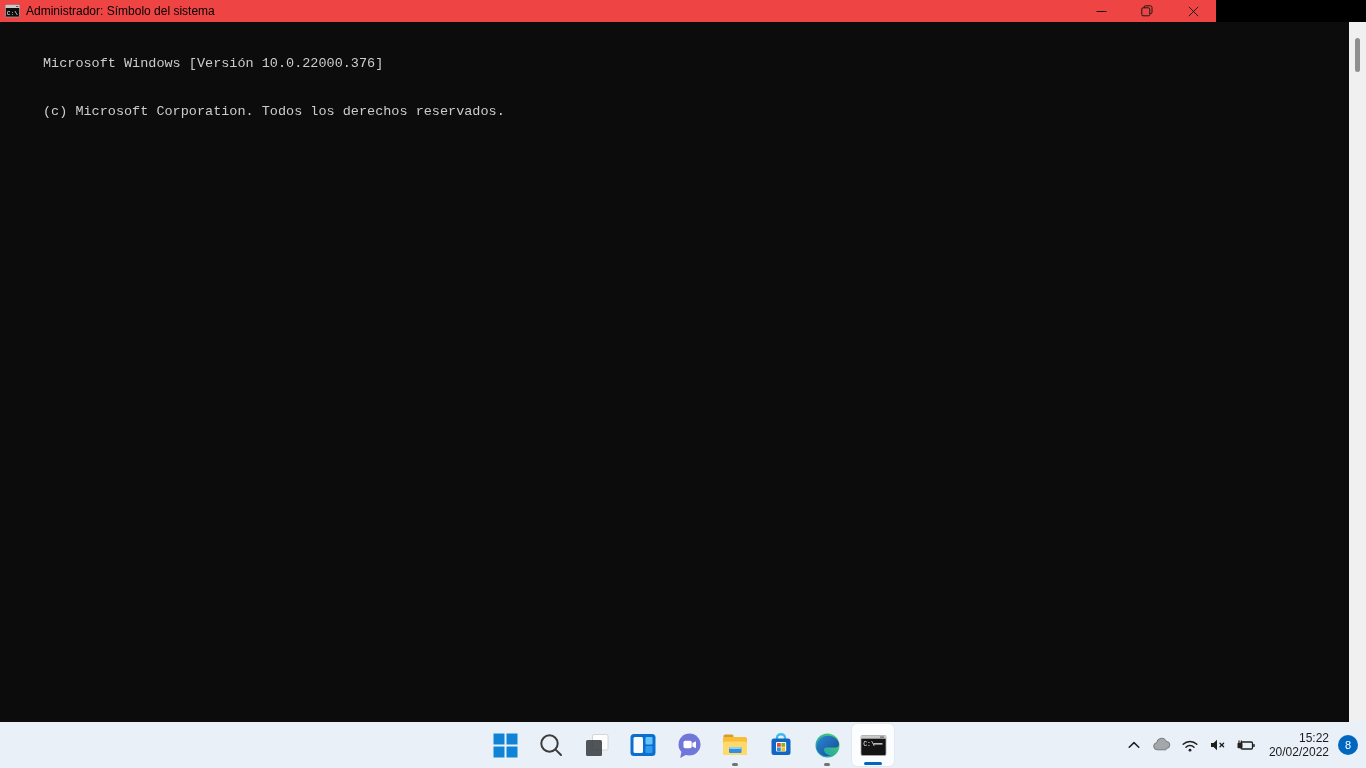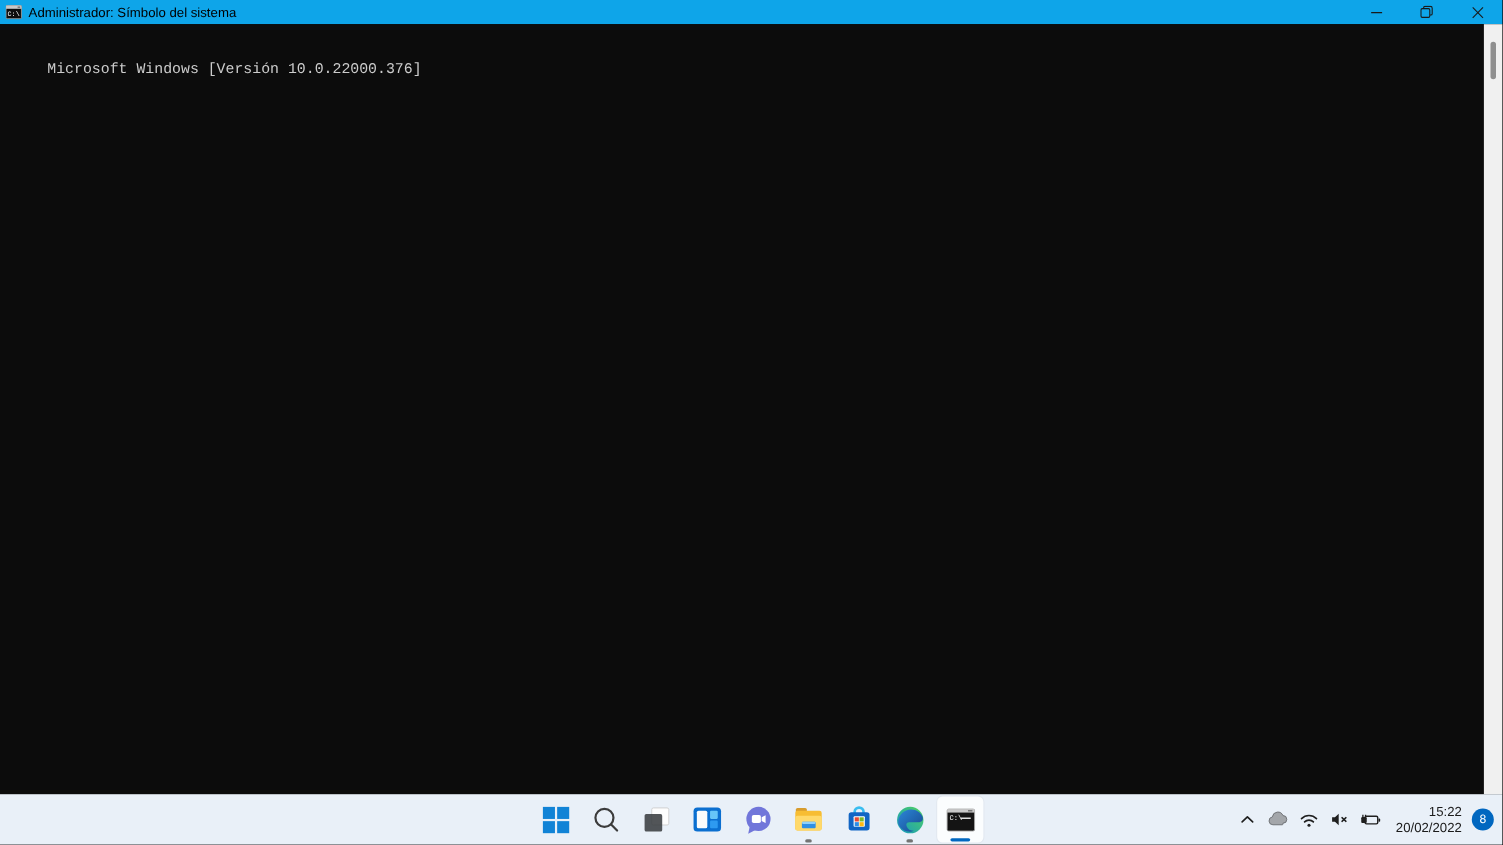--- a/index.html
+++ b/index.html
@@ -1,20 +1,20 @@
 <!DOCTYPE html>
 <html><head>
 <meta charset="utf-8">
 <style>
   * { margin:0; padding:0; box-sizing:border-box; }
   html,body { width:1366px; height:768px; overflow:hidden; background:#000; }
   .screen { position:relative; width:1366px; height:768px; font-family:"Liberation Sans",sans-serif; }
 
   
-  .titlebar { position:absolute; top:0; left:0; width:1366px; height:22px; background:#0ea5e9;
+  .titlebar { position:absolute; top:0; left:0; width:1216px; height:22px; background:#ef4444;
               display:flex; align-items:center; }
   .tb-appicon { margin-left:5px; display:flex; align-items:center; }
   .tb-title { font-size:12px; color:#000; margin-left:6px; white-space:nowrap; }
   .tb-controls { margin-left:auto; display:flex; height:22px; }
   .tb-btn { width:46px; height:22px; display:flex; align-items:center; justify-content:center; cursor:default; }
 
   
   .terminal { position:absolute; top:22px; left:0; width:1366px; height:700px; background:#0c0c0c; }
   .term-text { padding:2px 20px 0 2px; font-family:"Liberation Mono","DejaVu Sans Mono",monospace;
                font-size:13.5px; line-height:16px; color:#cccccc; white-space:pre;margin-left:41px; }
@@ -79,20 +79,21 @@
           <line x1="0.8" y1="0.8" x2="10.2" y2="10.2" stroke="#1a1a1a" stroke-width="1"></line>
           <line x1="10.2" y1="0.8" x2="0.8" y2="10.2" stroke="#1a1a1a" stroke-width="1"></line>
         </svg>
       </div>
     </div>
   </div>
 
   <div class="terminal">
     <div class="term-text">
       <div class="term-line">Microsoft Windows [Versión 10.0.22000.376]</div>
+      <div class="term-line">(c) Microsoft Corporation. Todos los derechos reservados.</div>
       <div class="term-line"></div>
     </div>
     <div class="scrollbar">
       <div class="scroll-thumb"></div>
     </div>
   </div>
 
   <div class="taskbar" id="taskbar" style="background: rgb(233, 240, 248);">
     <div class="tb-center">
 

